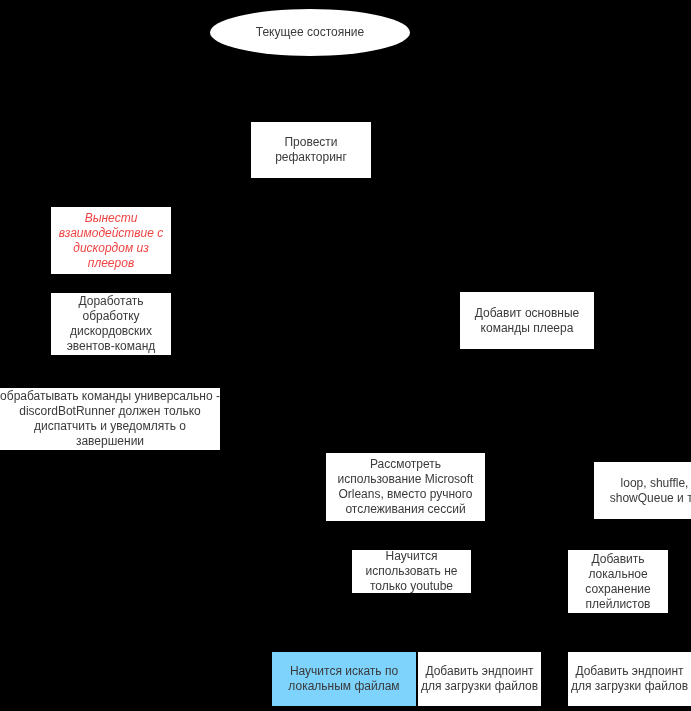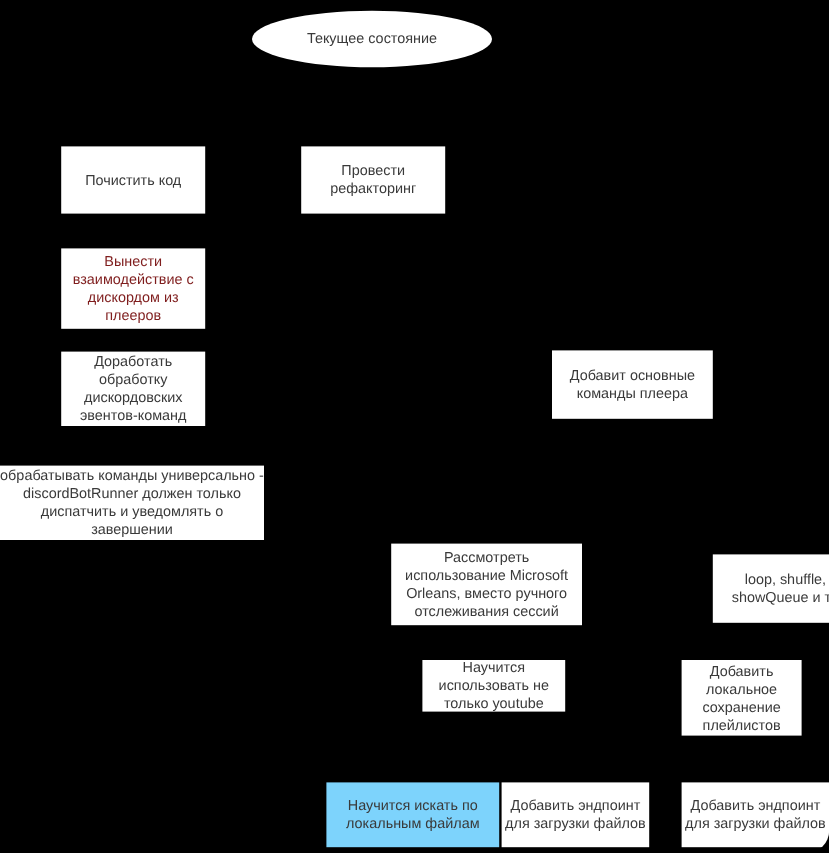--- a/index.html
+++ b/index.html
@@ -8,21 +8,20 @@
     padding: 0;
     background: #000000;
   }
   #canvas {
     position: relative;
     width: 691px;
     height: 711px;
     background: #000000;
     overflow: hidden;
     font-family: "Liberation Sans", sans-serif;
-    border-radius: 19px;
   }
   .node {
     position: absolute;
     background: #ffffff;
     color: #3a3a3a;
     display: flex;
     align-items: center;
     justify-content: center;
     text-align: center;
     font-size: 12px;
@@ -38,24 +37,23 @@
   .node.flush {
     padding-left: 0;
     padding-right: 0;
   }
 </style>
 </head>
 <body>
 
 <div id="canvas" style="background: rgb(0, 0, 0);">
     <div class="node ellipse" style="left: 210px; top: 9px; width: 200px; height: 47px; background: rgb(255, 255, 255); color: rgb(58, 58, 58);"><span>Текущее состояние</span></div>
-    <div class="node" style="left: 51px; top: 122px; width: 120px; height: 56px; background: rgb(255, 255, 255); color: rgb(58, 58, 58);"><span>Почистить код</span></div>
     <div class="node" style="left: 251px; top: 122px; width: 120px; height: 56px; background: rgb(255, 255, 255); color: rgb(58, 58, 58);"><span>Провести
 рефакторинг</span></div>
-    <div class="node" style="left: 51px; top: 207px; width: 120px; height: 67px; background: rgb(255, 255, 255); color: #7f1d1d;"><span>Вынести
+    <div class="node" style="left: 51px; top: 207px; width: 120px; height: 67px; background: rgb(255, 255, 255); color: #ef4444; font-style: italic;"><span>Вынести
 взаимодействие с
 дискордом из
 плееров</span></div>
     <div class="node" style="left: 51px; top: 293px; width: 120px; height: 62px; background: rgb(255, 255, 255); color: rgb(58, 58, 58);"><span>Доработать
 обработку
 дискордовских
 эвентов-команд</span></div>
     <div class="node" style="left: 460px; top: 292px; width: 134px; height: 57px; background: rgb(255, 255, 255); color: rgb(58, 58, 58);"><span>Добавит основные
 команды плеера</span></div>
     <div class="node flush" style="left: 0px; top: 388px; width: 220px; height: 62px; background: rgb(255, 255, 255); color: rgb(58, 58, 58);"><span>обрабатывать команды универсально - discordBotRunner должен только диспатчить и уведомлять о завершении</span></div>

